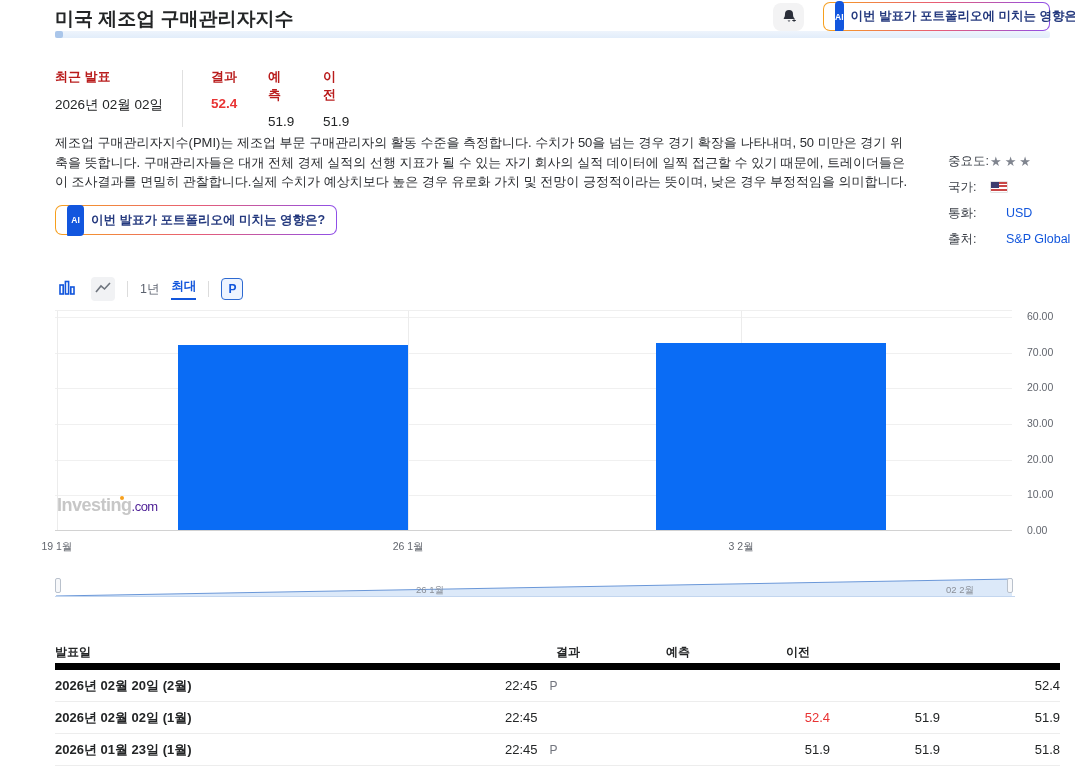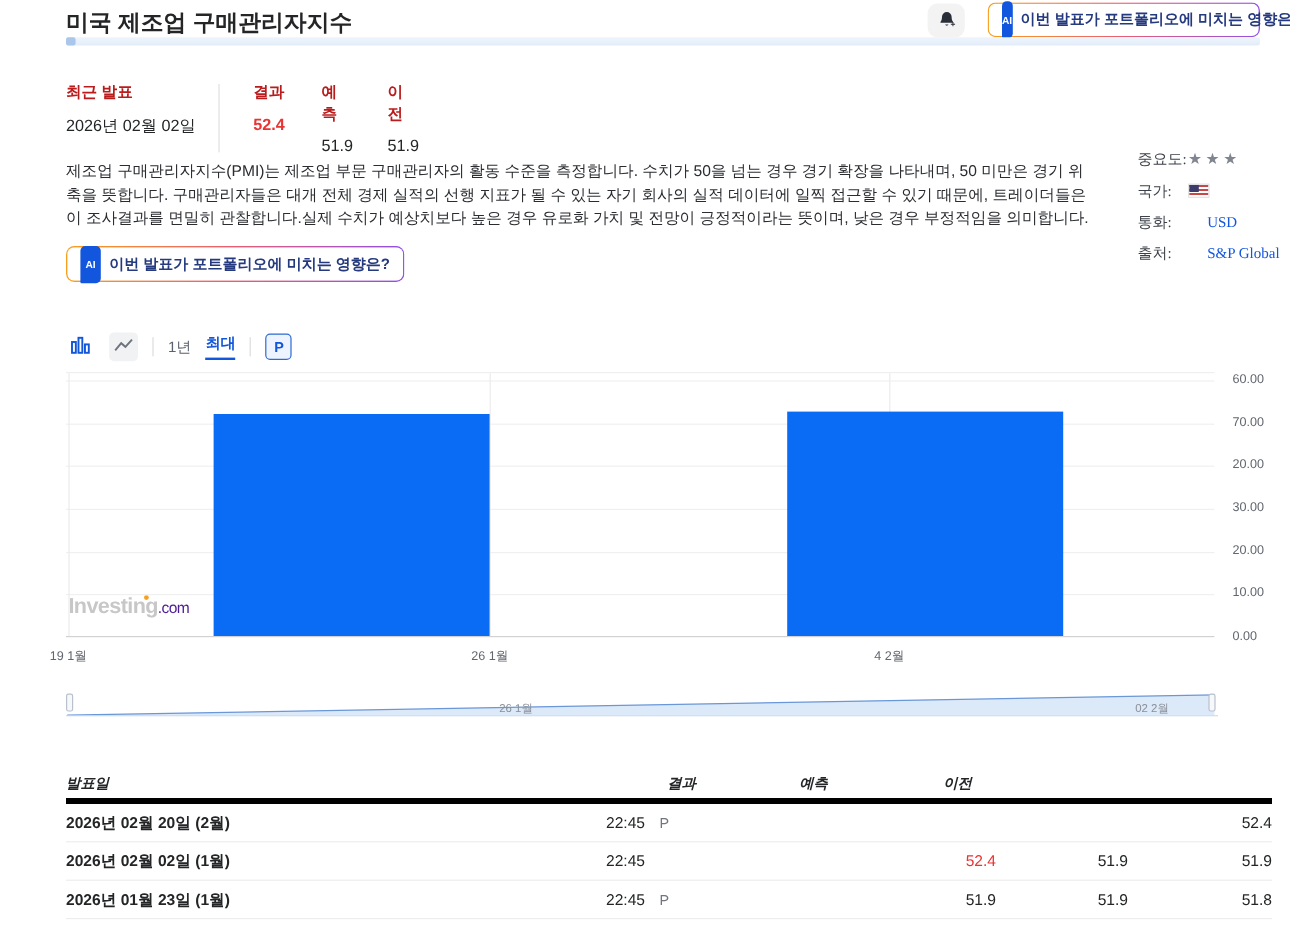--- a/index.html
+++ b/index.html
@@ -27,21 +27,21 @@
   .latest .val { font-size:13.5px; color:#232526; }
   .latest .col-date { width:127px; }
   .latest .vdiv { width:1px; background:#e0e0e0; margin:2px 0; }
   .latest .col { margin-left:30px; width:25px; }
   .latest .col.c1 { margin-left:28px; width:27px; }
   .red { color:#e93434 !important; }
   .bold { font-weight:bold; }
 
   
   .description { position:absolute; left:55px; top:133px; width:856px; font-size:13px; line-height:19.5px; color:#2a2c30; }
-  .meta { position:absolute; left:948px; top:124px; font-size:12.5px;font-family:Liberation Serif, serif; }
+  .meta { position:absolute; left:948px; top:152px; font-size:12.5px; }
   .meta .row { display:flex; align-items:center; height:18px; margin-bottom:8px; }
   .meta .lbl { width:42px; color:#3c4048; }
   .meta .stars { color:#80858f; font-size:13px; letter-spacing:3px; }
   .meta a { color:#1256dc; text-decoration:none; font-size:12.5px;margin-left:16px; }
   .flag { position:relative; width:18px; height:12px; border:1px solid #e3e3e3; border-radius:1px; overflow:hidden;
     background:repeating-linear-gradient(180deg,#c94747 0 1.7px,#fff 1.7px 3.4px); }
   .flag::after { content:""; position:absolute; left:0; top:0; width:8px; height:6px; background:#3c3b6e; }
 
   
   .chart-toolbar { position:absolute; left:55px; top:276px; display:flex; align-items:center; gap:12px; height:26px; }
@@ -67,21 +67,21 @@
   .wm-dot { position:absolute; left:63px; top:1px; width:4px; height:4px; border-radius:50%; background:#f7a01d; }
 
   
   .navigator { position:absolute; left:55px; top:575px; width:960px; height:22px; }
   .nav-label { position:absolute; top:9px; font-size:9.5px; color:#8a8f98; transform:translateX(-50%); }
   .nav-handle { position:absolute; top:3px; width:6px; height:15px; background:#f7f8fa; border:1px solid #b9c1cc; border-radius:2px; cursor:ew-resize; }
 
   
   .history { position:absolute; left:55px; top:642px; width:1005px; }
   .t-row { display:flex; align-items:center; height:32px; border-bottom:1px solid #ededed; font-size:13px; }
-  .t-row.head { height:28px; font-size:12px; font-weight:bold; border-bottom:5px solid #000000;font-style:italic; }
+  .t-row.head { height:28px; font-size:12px; font-weight:bold; border-bottom:7px solid #000000; }
   .c-date { width:450px; text-align:left; font-weight:bold; }
   .t-row.head .c-date { font-weight:bold; }
   .c-time { width:250px; text-align:left; display:flex; align-items:center; }
   .c-actual { width:75px; text-align:right; }
   .c-forecast { width:110px; text-align:right; }
   .c-prev { width:120px; text-align:right; }
   .p-mark { color:#72757e; font-size:12px; margin-left:12px; }
 </style>
 </head>
 <body>
@@ -200,21 +200,21 @@
         <div class="ytick" style="top: 35.6667px;">70.00</div>
         <div class="ytick" style="top: 71.3333px;">20.00</div>
         <div class="ytick" style="top: 107px;">30.00</div>
         <div class="ytick" style="top: 142.667px;">20.00</div>
         <div class="ytick" style="top: 178.333px;">10.00</div>
         <div class="ytick" style="top: 214px;">0.00</div>
       </div>
     <div class="x-axis-labels">
         <div class="xtick" style="left: 0.2%;">19 1월</div>
         <div class="xtick" style="left: 36.9%;">26 1월</div>
-        <div class="xtick" style="left: 71.7%;">4 2월</div>
+        <div class="xtick" style="left: 71.7%;">3 2월</div>
       </div>
   </div>
 
   <div class="navigator">
     <svg width="960" height="22" viewBox="0 0 960 22">
       <polygon points="1,21 957,4 957,21" fill="#dce9f9"></polygon>
       <line x1="1" y1="21" x2="957" y2="4" stroke="#6a97d8" stroke-width="1"></line>
       <line x1="0" y1="21.5" x2="960" y2="21.5" stroke="#c3d6ef" stroke-width="1"></line>
     </svg>
     <div class="nav-label" style="left:375px;">26 1월</div>

